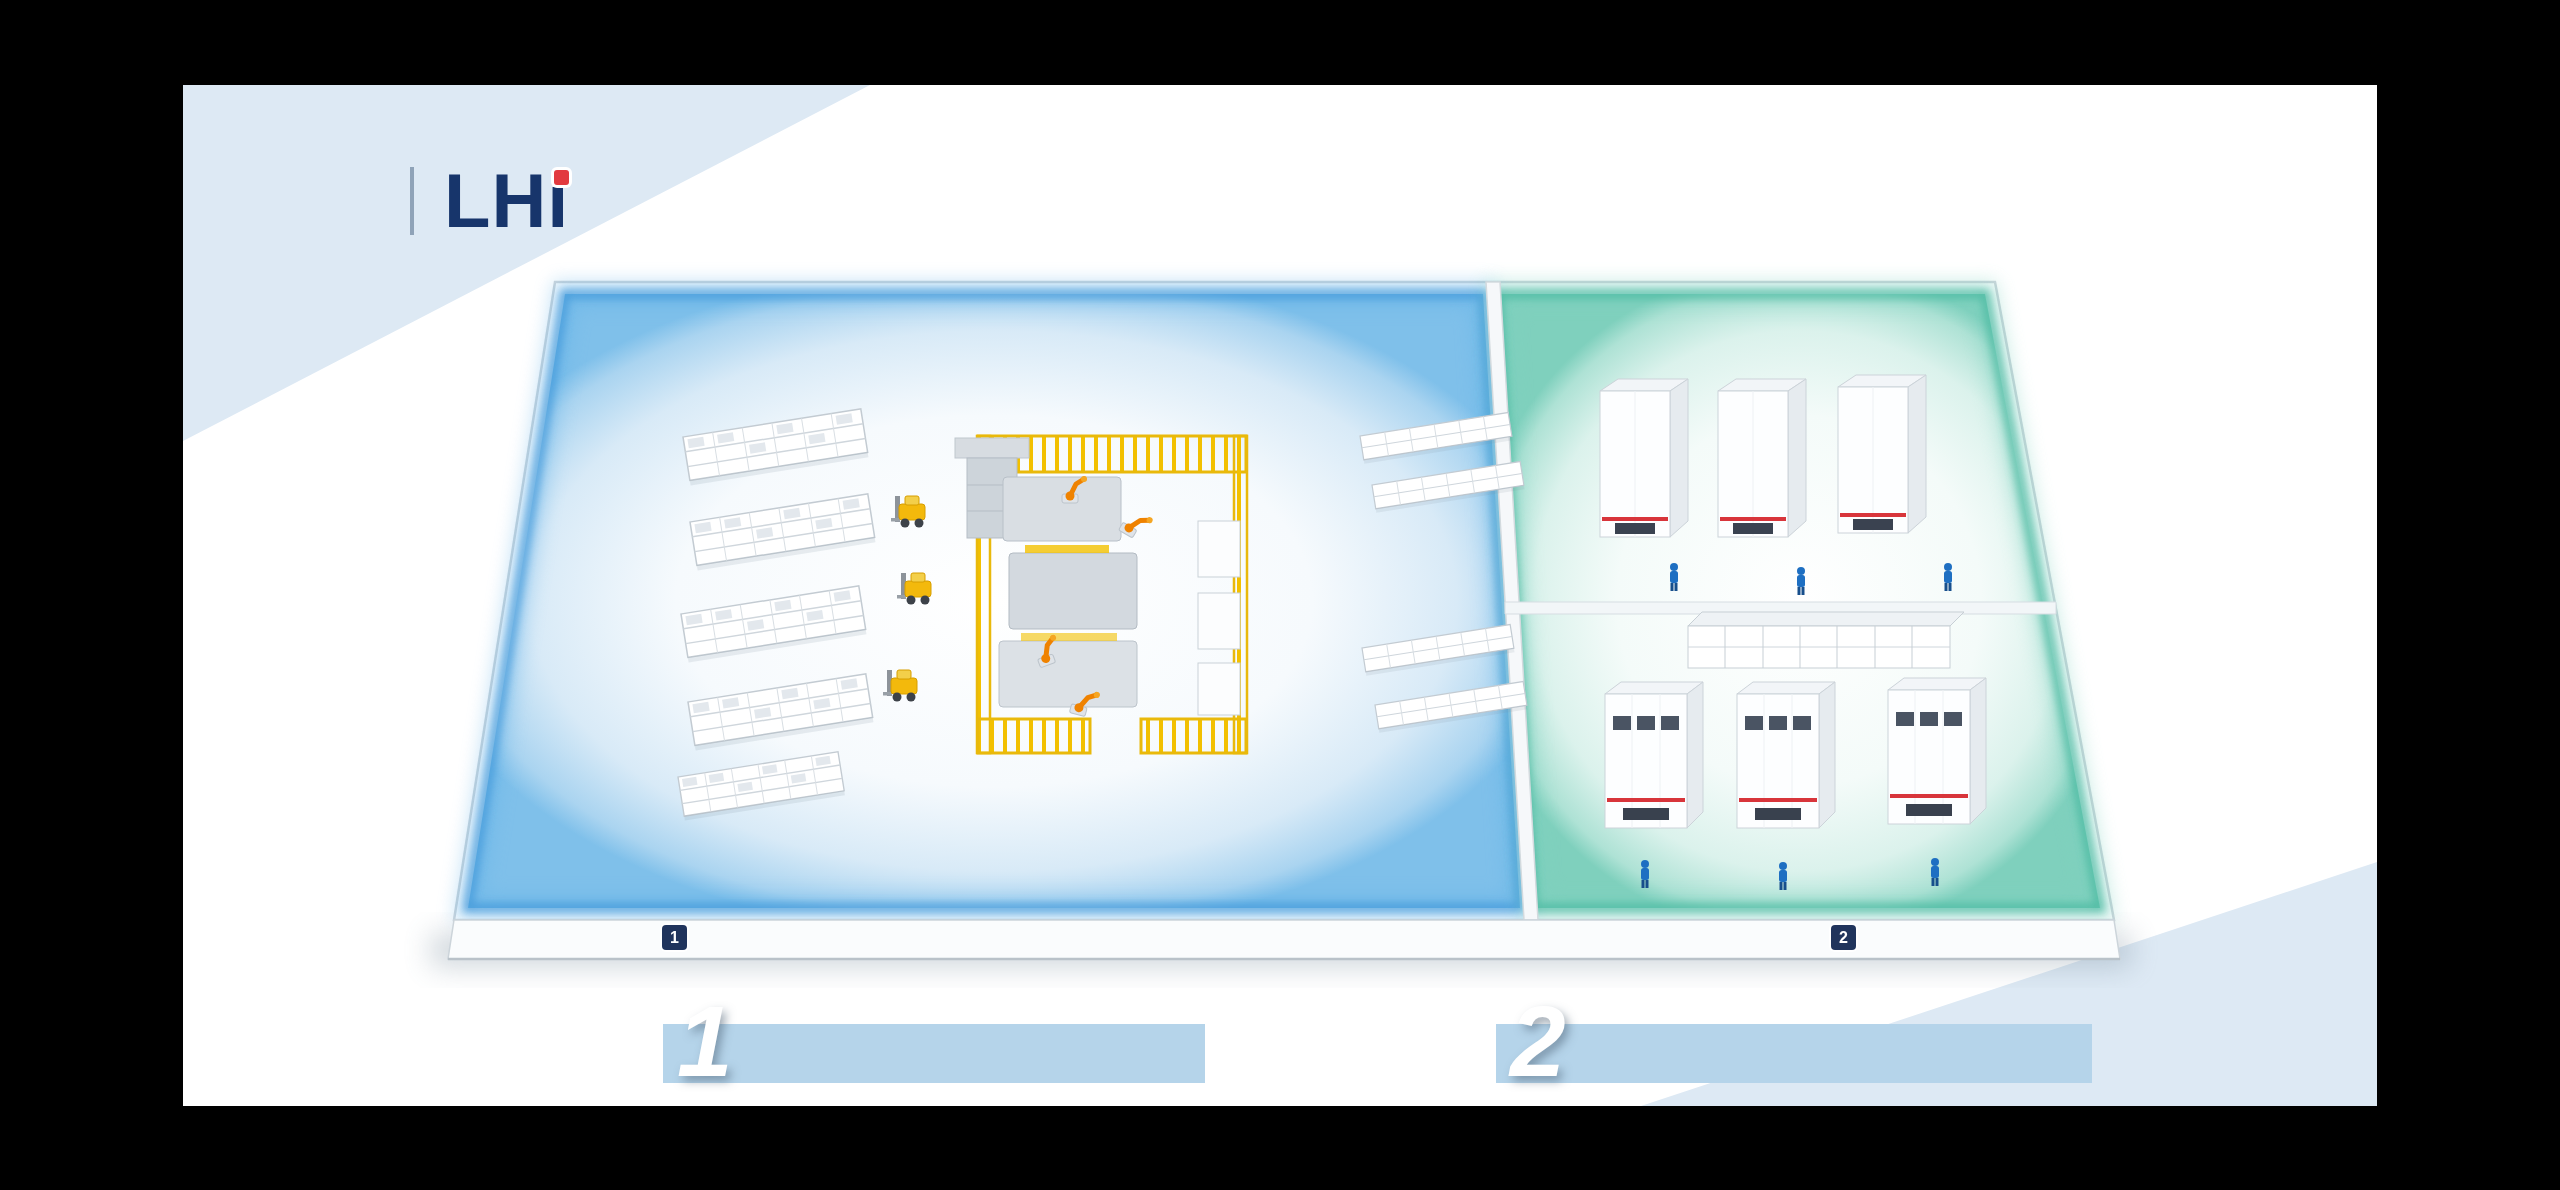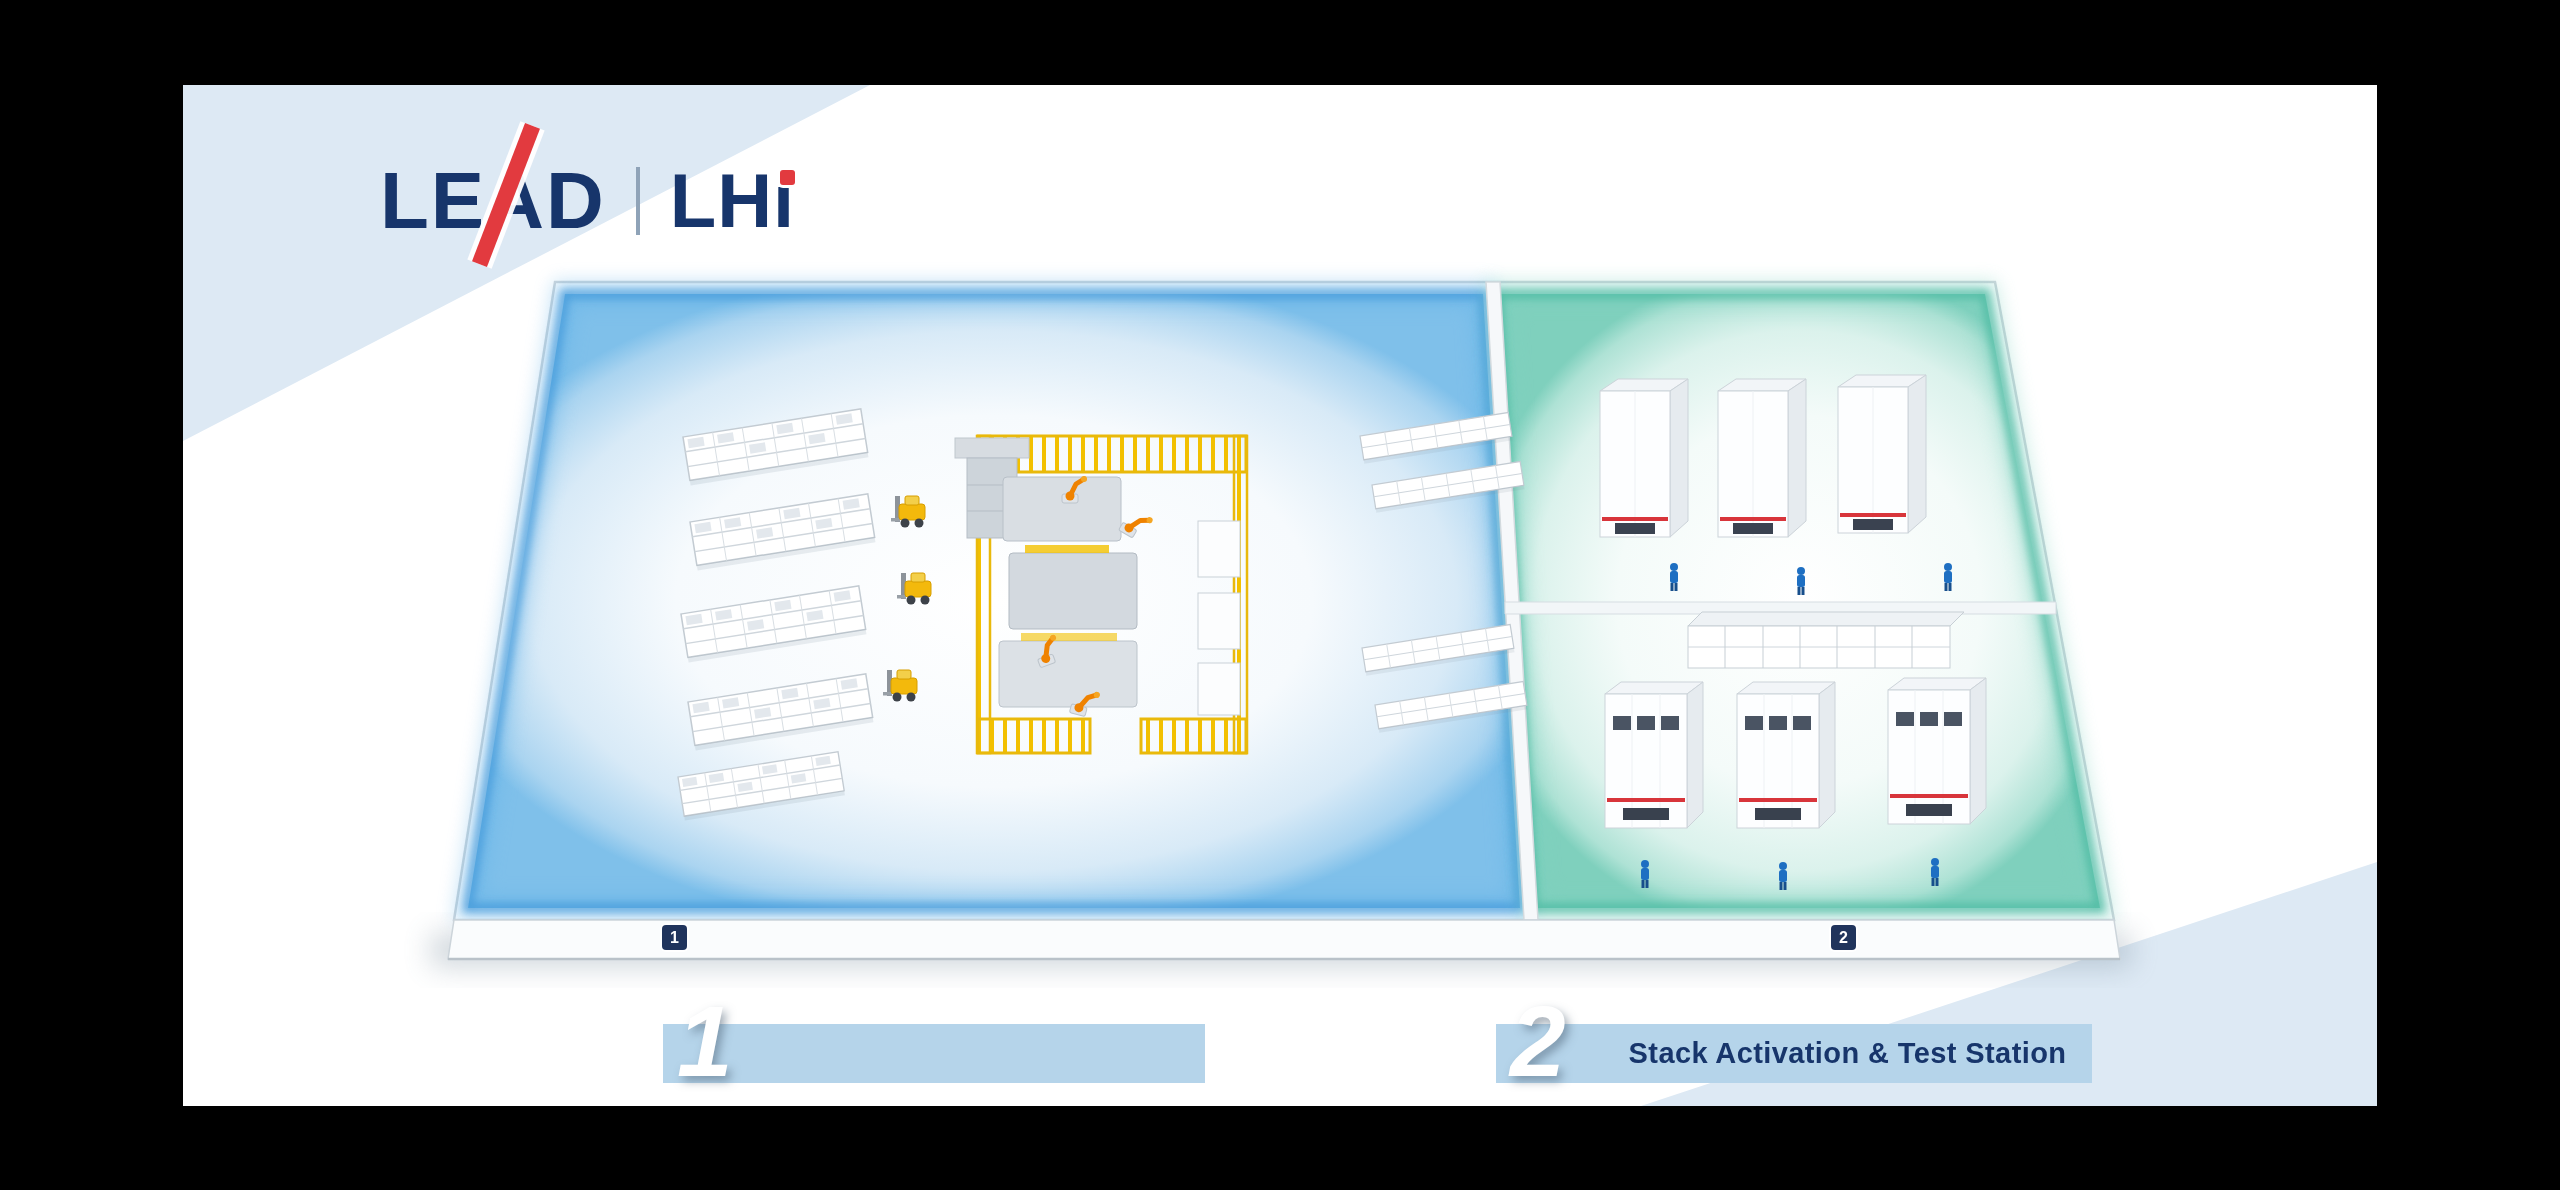--- a/index.html
+++ b/index.html
@@ -341,36 +341,31 @@
         </g>
       </g>
 
       <g>
         <polygon points="271,835 1931,835 1937,874 265,874" fill="#fafcfd" stroke="#ccd4da" stroke-width="1.5"></polygon>
         <line x1="265" y1="874" x2="1937" y2="874" stroke="#b9c2c9" stroke-width="2.5"></line>
       </g>
     </svg>
 
     <div class="logo">
-      <div class="lead-wrap">
-        <span class="lead-text">LEAD</span>
-        <div class="lead-slash"></div>
-      </div>
       <div class="logo-divider"></div>
       <div class="lhi-wrap">
         <span class="lhi-text">LHi</span>
         <div class="lhi-dot"></div>
       </div>
     </div>
 
     <div class="floor-marker" id="marker1">1</div>
     <div class="floor-marker" id="marker2">2</div>
 
     <div class="legend" id="legend1">
       <div class="legend-num">1</div>
     </div>
     <div class="legend" id="legend2">
       <div class="legend-num">2</div>
-      <div class="legend-label">Stack Activation &amp; Test Station</div>
     </div>
 
   </div>
 </div>
 
 </body></html>

